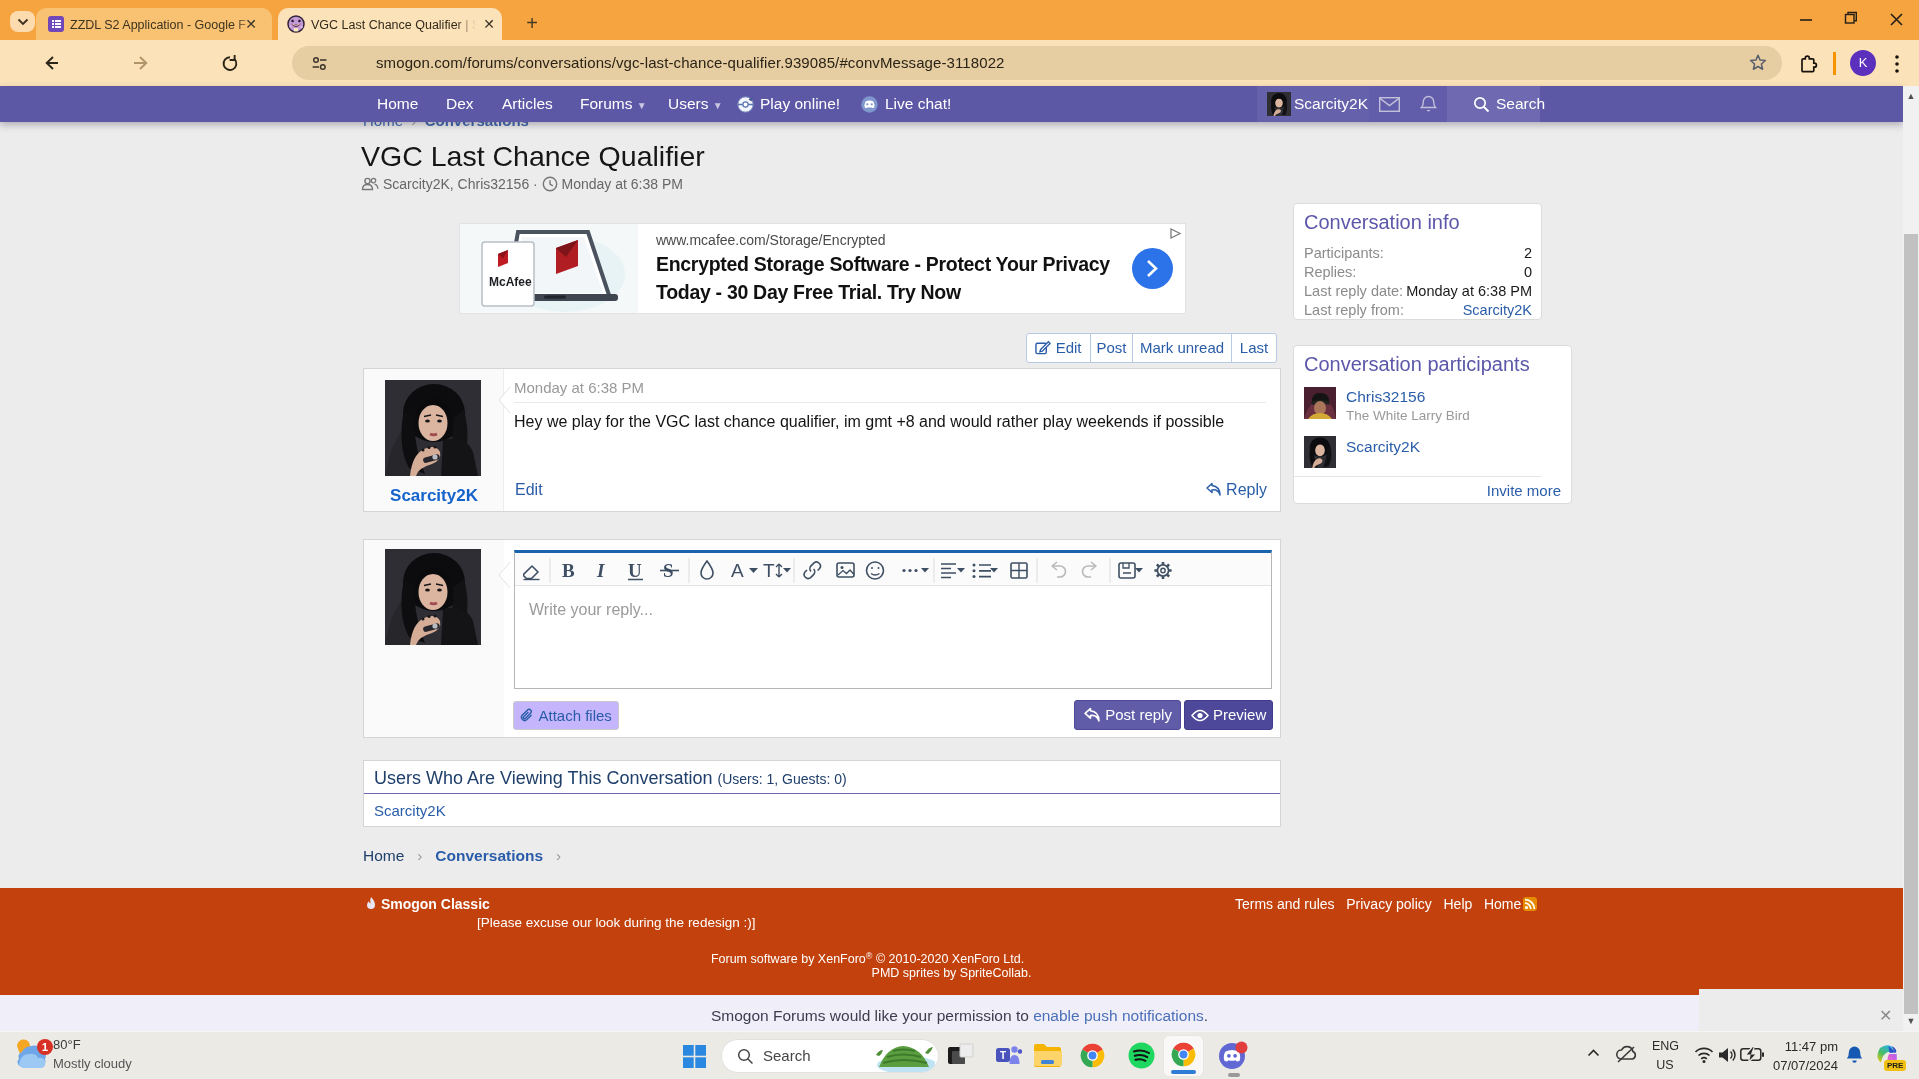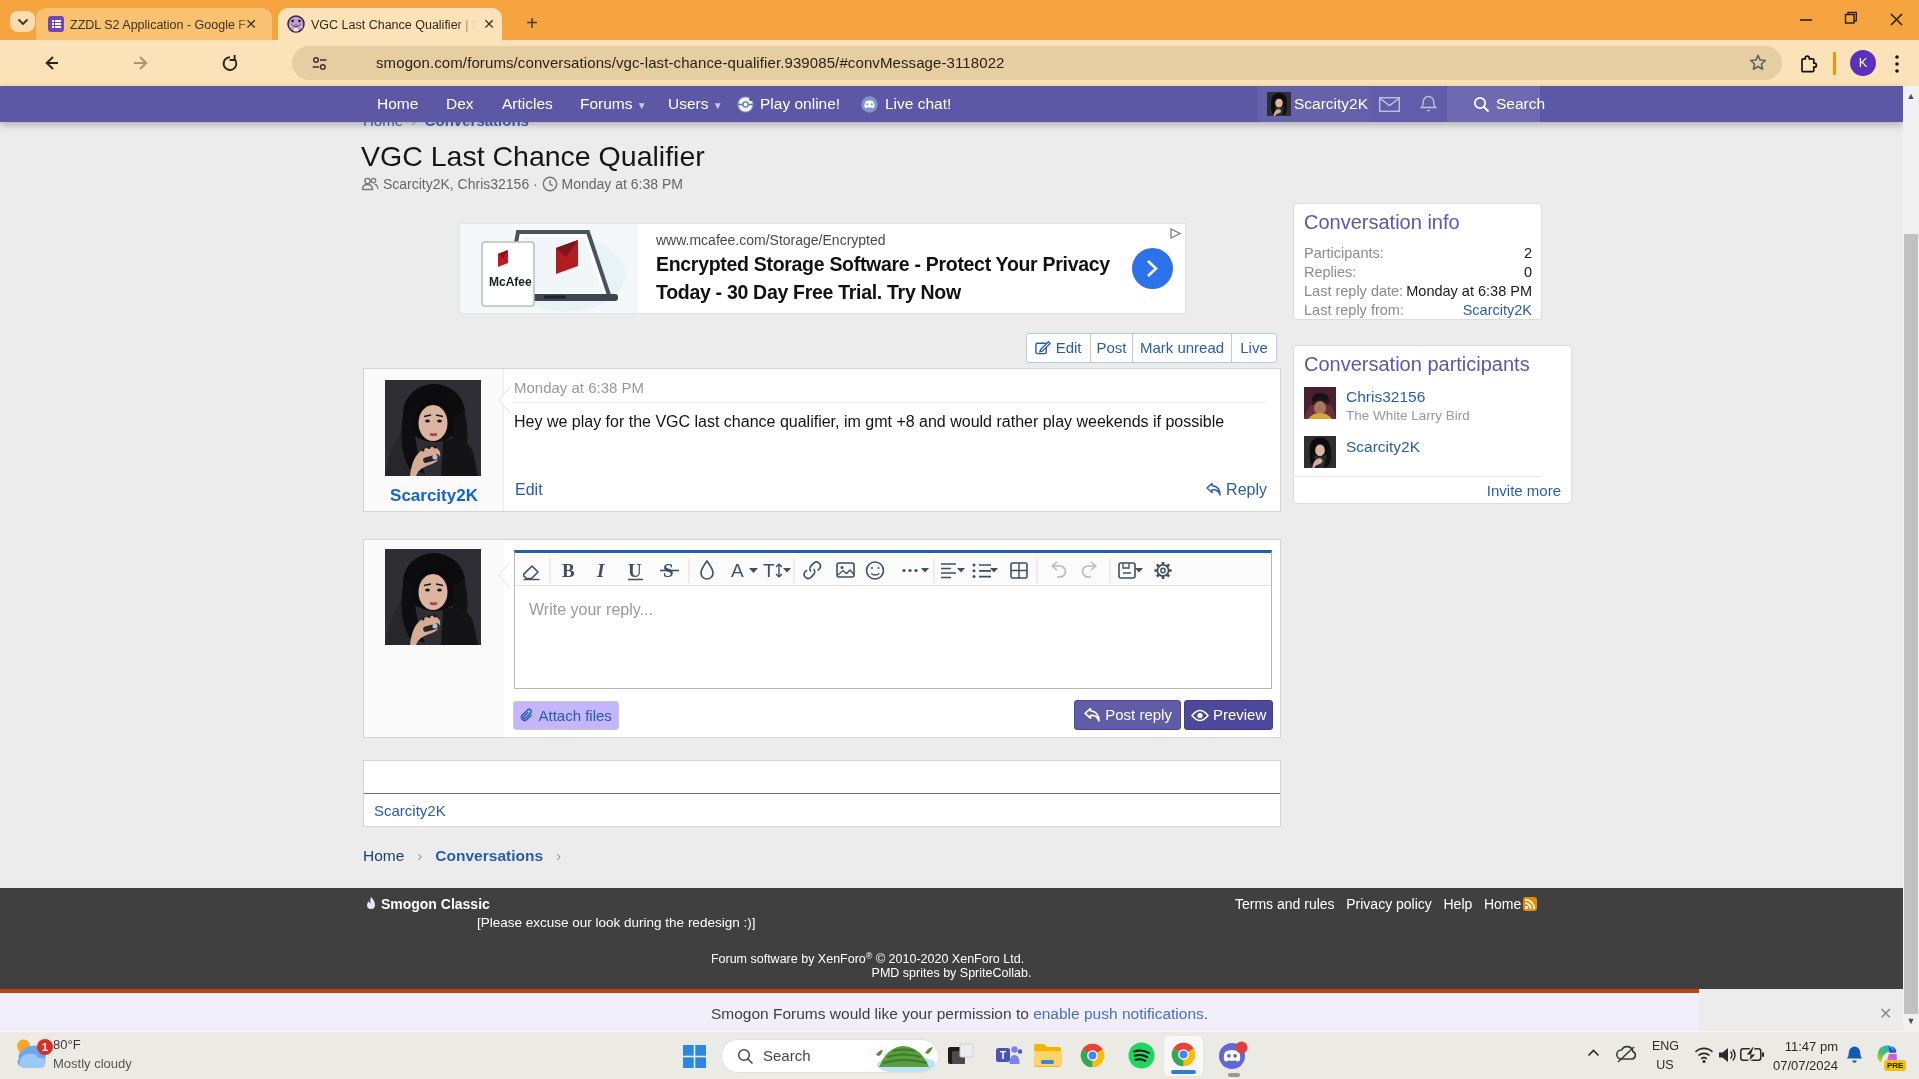--- a/index.html
+++ b/index.html
@@ -20,22 +20,22 @@
 #omnibox { position:absolute; left:292px; top:6px; width:1490px; height:34px; border-radius:17px; background:#e7cda2; }
 #url { position:absolute; left:84px; top:8px; font-size:15px; color:#2a2417; letter-spacing:0.1px; }
 
 #navbar { position:absolute; left:0; top:86px; width:1903px; height:36px; background:#5d58a6; box-shadow:0 3px 7px rgba(60,60,80,0.35); z-index:5; }
 .navitem { position:absolute; top:0; height:36px; line-height:36px; color:#fff; font-size:15.5px; }
 .navsep { position:absolute; top:0; width:1px; height:36px; background:#6c67af; }
 
 #page { position:absolute; left:0; top:122px; width:1903px; height:866px; background:#ececed; }
 .whitebox { position:absolute; background:#fff; border:1px solid #d5d5d5; }
 
-#footer { position:absolute; left:0; top:888px; width:1919px; height:101px; background:#404040; color:#fff; }
-#notifbar { position:absolute; left:0; top:989px; width:1699px; height:42px; background:#f0eff9; border-top:4px solid #c2410c; }
+#footer { position:absolute; left:0; top:888px; width:1919px; height:101px; background:#c2410c; color:#fff; }
+#notifbar { position:absolute; left:0; top:989px; width:1699px; height:42px; background:#f0eff9; border-top:6px solid #c2410c; }
 #taskbar { position:absolute; left:0; top:1031px; width:1919px; height:48px; background:#eceae5; border-top:1px solid #f6f5f2; }
 
 #sbar { position:absolute; left:1903px; top:86px; width:16px; height:945px; background:#f1f1f1; z-index:9; }
 #sthumb { position:absolute; left:1px; top:148px; width:14px; height:780px; background:#c1c1c1; }
 .arrowglyph { position:absolute; left:0; width:16px; text-align:center; color:#505050; font-size:9px; }
 </style>
 </head>
 <body>
 <div id="screen">
 
@@ -211,21 +211,21 @@
         </svg>
   </div>
 
   <div class="abs" style="left:1026px;top:211px;height:30px;background:#fff;border:1px solid #b9cbe4;border-radius:3px;display:flex;font-size:15px;color:#2a5da9;line-height:28px;text-align:center;">
     <div style="width:64px;border-right:1px solid #b9cbe4"><svg style="vertical-align:-3px" width="16" height="16" viewBox="0 0 17 16">
             <rect x="1" y="3" width="11" height="11" rx="1.5" fill="none" stroke="#2a5da9" stroke-width="1.5"></rect>
             <path d="M6 9.5 L14.2 1.3 l1.8 1.8 L7.8 11.3 l-2.6 0.8z" fill="#fff" stroke="#2a5da9" stroke-width="1.4"></path>
           </svg> Edit</div>
     <div style="width:42px;border-right:1px solid #b9cbe4">Post</div>
     <div style="width:99px;border-right:1px solid #b9cbe4">Mark unread</div>
-    <div style="width:44px">Live</div>
+    <div style="width:44px">Last</div>
   </div>
 
   <div class="whitebox" style="left:363px;top:246px;width:918px;height:144px;">
     <div class="abs" style="left:0;top:0;width:140px;height:142px;background:#fafafa;border-right:1px solid #ededed"></div>
     <svg class="abs" style="left:21px;top:11px" width="96" height="96">
           <rect width="96" height="96" fill="#2e2e34"></rect>
           <path d="M0 96 Q6 62 18 50 L30 96Z" fill="#26262b"></path>
           <ellipse cx="49" cy="33" rx="31" ry="29" fill="#0c0c0f"></ellipse>
           <path d="M19 30 Q12 66 24 88 L40 94 Q28 64 30 38Z" fill="#0e0e11"></path>
           <path d="M79 30 Q88 64 74 90 L58 94 Q70 62 68 38Z" fill="#121215"></path>
@@ -362,20 +362,21 @@
             <path d="M7 1.5 L2 6 l5 4.5 V8 q6-1 8 5 q0-8.5-8-9.5z" fill="none" stroke="#fff" stroke-width="1.6" stroke-linejoin="round"></path>
           </svg> Post reply</div>
     <div class="abs" style="left:820px;top:160px;width:89px;height:30px;background:#4d4899;border:1px solid #413c8c;border-radius:3px;font-size:15px;color:#fff;text-align:center;line-height:28px;"><svg style="vertical-align:-2px" width="18" height="13" viewBox="0 0 18 13">
             <path d="M1 6.5 Q9 -3.5 17 6.5 Q9 16.5 1 6.5z" fill="none" stroke="#fff" stroke-width="1.5"></path>
             <circle cx="9" cy="6.5" r="2.6" fill="#fff"></circle>
           </svg> Preview</div>
   </div>
 
   <div class="whitebox" style="left:363px;top:638px;width:918px;height:67px;">
     <div class="abs" style="left:0;top:0;width:916px;height:33px;border-bottom:1px solid #6b66ae"></div>
+    <div class="abs" style="left:10px;top:7px;font-size:18px;color:#20406b;">Users Who Are Viewing This Conversation <span style="font-size:14px;">(Users: 1, Guests: 0)</span></div>
     <div class="abs" style="left:10px;top:41px;font-size:15px;color:#2a5da9;">Scarcity2K</div>
   </div>
 
   <div class="abs" style="left:363px;top:725px;font-size:15.5px;color:#20406b;text-align:center;">Home&nbsp;&nbsp;&nbsp;<span style="color:#999">›</span>&nbsp;&nbsp;&nbsp;<b style="color:#2a5da9">Conversations</b>&nbsp;&nbsp;&nbsp;<span style="color:#999">›</span></div>
 
   <div class="whitebox" style="left:1293px;top:81px;width:249px;height:117px;border-radius:4px;border-color:#dcdcdc">
     <div class="abs" style="left:10px;top:7px;font-size:20px;color:#5c57a9;">Conversation info</div>
     <div class="abs" style="left:10px;top:40px;width:228px;font-size:14.5px;color:#8b8b8b;line-height:19px;">Participants:<br>Replies:<br>Last reply date:<br>Last reply from:</div>
     <div class="abs" style="left:10px;top:40px;width:228px;font-size:14.5px;color:#1a1a1a;line-height:19px;text-align:right;">2<br>0<br>Monday at 6:38 PM<br><span style="color:#2a5da9">Scarcity2K</span></div>
   </div>

